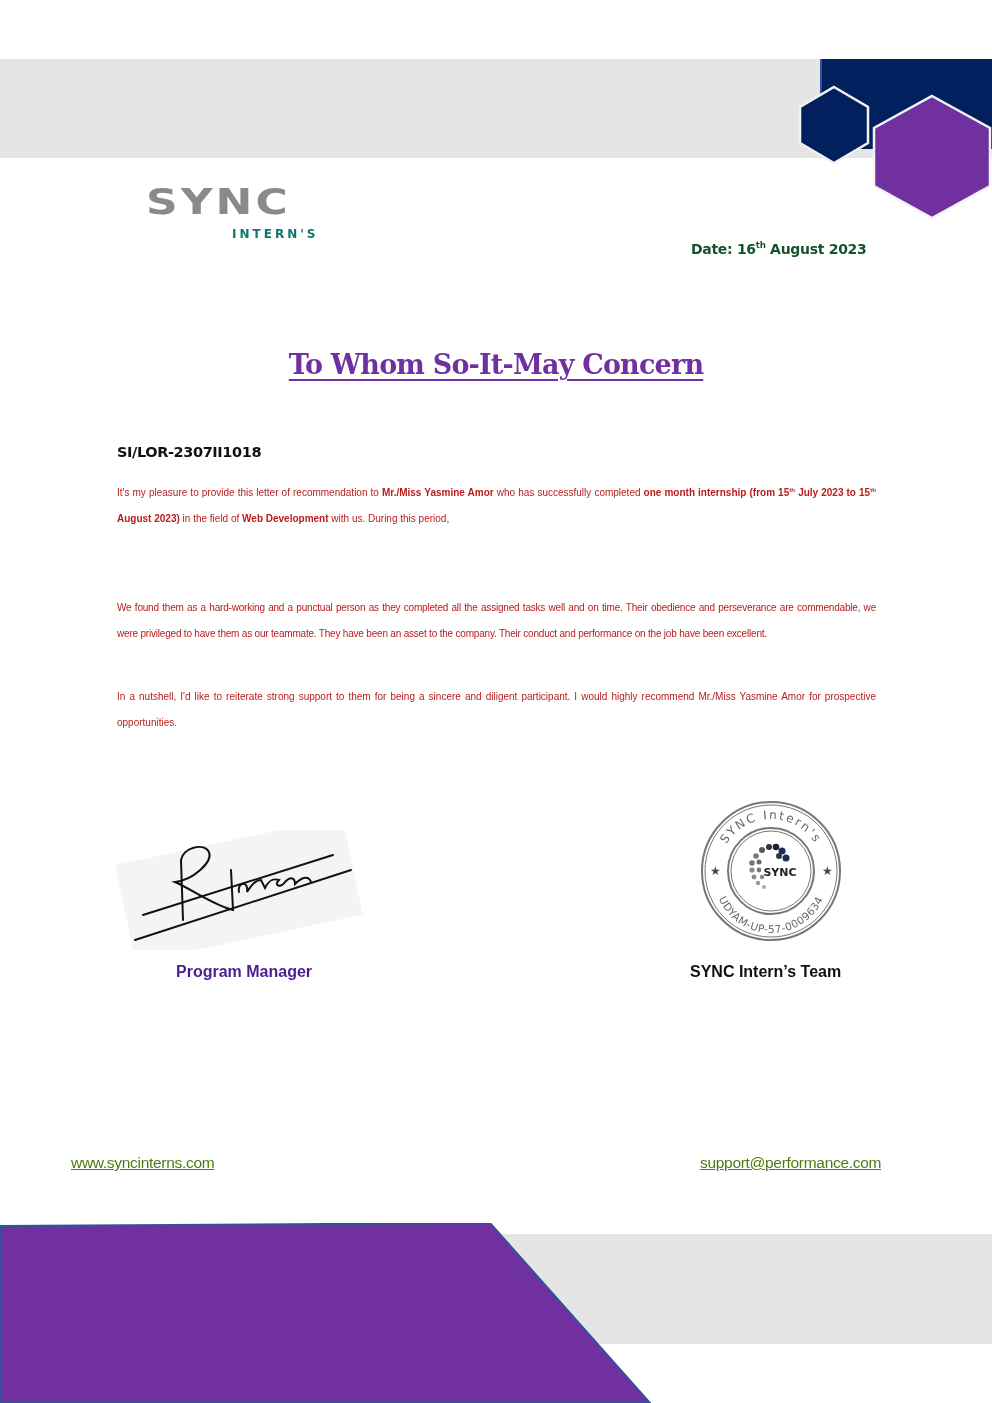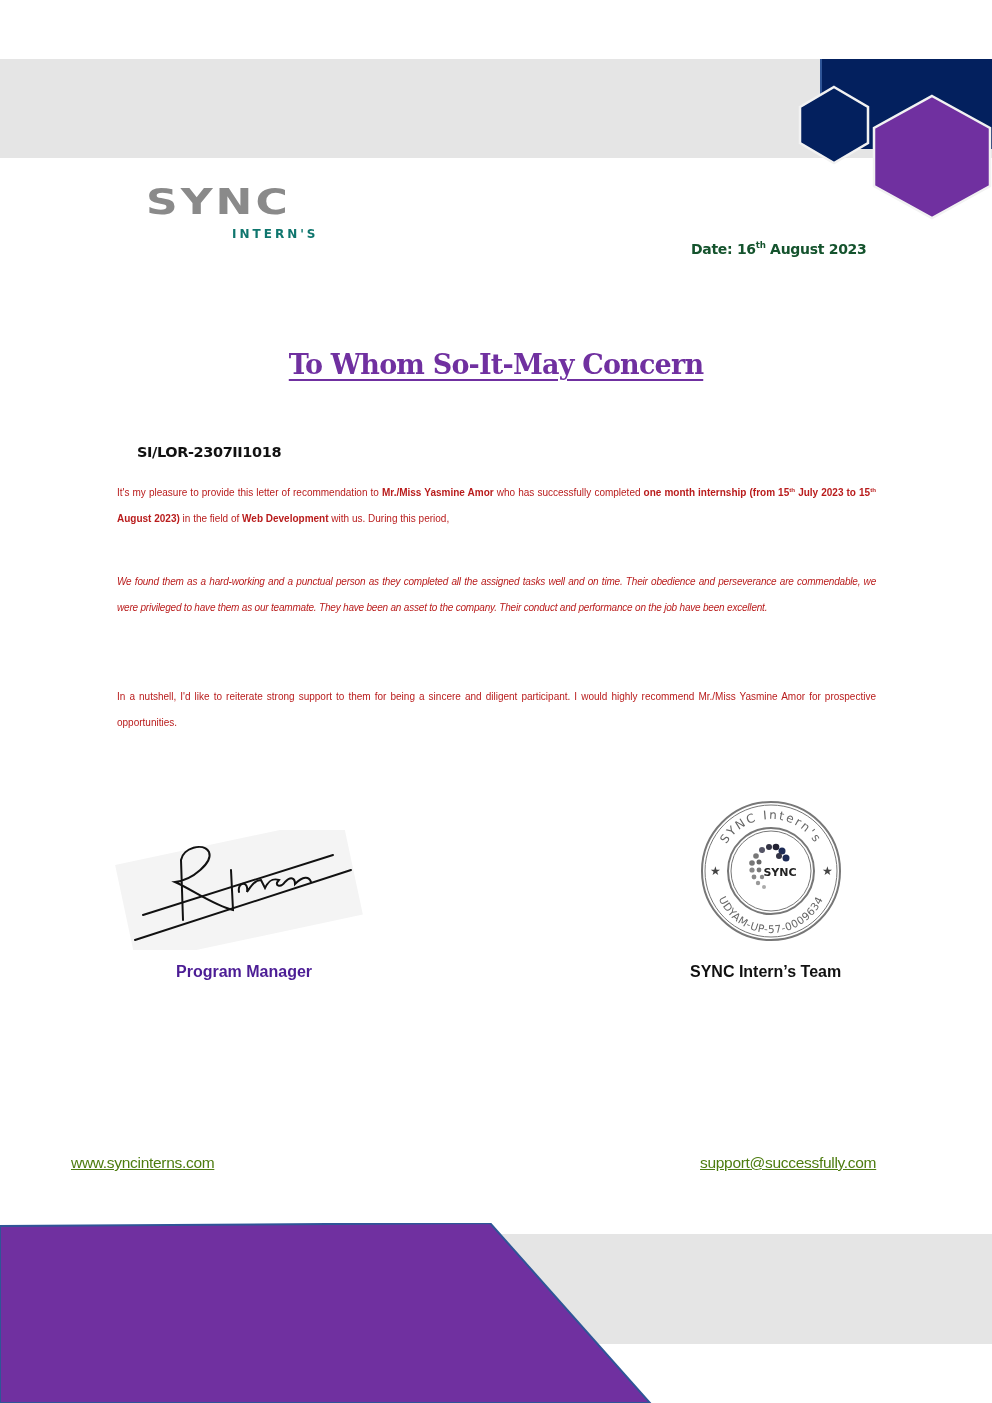--- a/index.html
+++ b/index.html
@@ -8,24 +8,24 @@
   .top-band { left: 0; top: 59px; width: 992px; height: 99px; background: #e5e5e5; }
   .top-navy { left: 820px; top: 59px; width: 172px; height: 90px; background: #03205e; border-left: 2px solid #2f5597; box-sizing: border-box; }
   .deco { position: absolute; left: 0; top: 0; }
   .logo { left: 146px; top: 183px; width: 200px; height: 60px; }
   .logo-sync { position: absolute; left: 0; top: 0; font-family: "DejaVu Sans", sans-serif; font-weight: bold; font-size: 44px; letter-spacing: 3px; color: #8a8a8a; line-height: 46px; transform: scaleY(0.82); transform-origin: top left; }
   .logo-interns { position: absolute; left: 86px; top: 44px; font-family: "DejaVu Sans", sans-serif; font-weight: bold; font-size: 12px; letter-spacing: 3px; color: #0f766e; }
   .date { left: 691px; top: 241px; font-family: "DejaVu Sans", sans-serif; font-weight: bold; font-size: 14px; color: #14532d; letter-spacing: -0.3px; }
   sup { font-size: 0.62em; vertical-align: super; line-height: 0; }
   .title { left: 0; width: 992px; top: 349px; text-align: center; font-family: "DejaVu Serif", serif; font-weight: bold; font-size: 27px; color: #7030a0; letter-spacing: -0.8px; }
   .title span { text-decoration: underline; text-decoration-thickness: 2px; text-underline-offset: 5px; }
-  .ref { left: 117px; top: 444px; font-family: "DejaVu Sans", sans-serif; font-weight: bold; font-size: 14.5px; color: #111; letter-spacing: -0.4px; margin-left: 20px; }
+  .ref { left: 117px; top: 444px; font-family: "DejaVu Sans", sans-serif; font-weight: bold; font-size: 14.5px; color: #111; letter-spacing: -0.4px; }
   .para { left: 117px; width: 759px; font-family: "Liberation Sans", sans-serif; font-size: 10px; line-height: 26px; color: #b91c1c; text-align: justify; }
   .p1 { top: 480px; }
-  .p2 { top: 569px; letter-spacing: -0.2px; font-style: italic; }
+  .p2 { top: 595px; letter-spacing: -0.2px; }
   .p3 { top: 684px; }
   .para b { font-weight: bold; }
   .sig { left: 113px; top: 830px; width: 250px; height: 120px; }
   .sig-label { left: 176px; top: 963px; font-family: "Liberation Sans", sans-serif; font-weight: bold; font-size: 16px; color: #4c1d95; }
   .seal { left: 700px; top: 800px; width: 142px; height: 142px; }
   .seal-label { left: 690px; top: 963px; font-family: "Liberation Sans", sans-serif; font-weight: bold; font-size: 16px; color: #111; }
   .link { font-family: "Liberation Sans", sans-serif; font-size: 15.5px; color: #4d7c0f; text-decoration: underline; top: 1154px; letter-spacing: -0.3px; }
   .link-web { left: 71px; }
   .link-mail { left: 700px; }
   .bottom-deco { left: 0; top: 1223px; }
@@ -95,18 +95,18 @@
       <circle cx="64" cy="87" r="2" fill="#aaa"></circle>
     <circle cx="59" cy="62" r="2.5" fill="#666"></circle>
       <circle cx="59" cy="70" r="2.4" fill="#777"></circle>
       <circle cx="62" cy="77" r="2.2" fill="#888"></circle>
   </g>
   <text x="80" y="76" text-anchor="middle" font-family="DejaVu Sans, sans-serif" font-weight="bold" font-size="11" fill="#222">SYNC</text>
 </svg>
 <div class="abs seal-label">SYNC Intern’s Team</div>
 
 <a class="abs link link-web">www.syncinterns.com</a>
-<a class="abs link link-mail">support@successfully.com</a>
+<a class="abs link link-mail">support@performance.com</a>
 
 <svg class="abs bottom-deco" width="992" height="180">
   <rect x="480" y="11" width="512" height="110" fill="#e5e5e5"></rect>
   <polygon points="0,3 490,0 650,180 0,180" fill="#7030a0" stroke="#2f5597" stroke-width="2"></polygon>
 </svg>
 
 </body></html>

